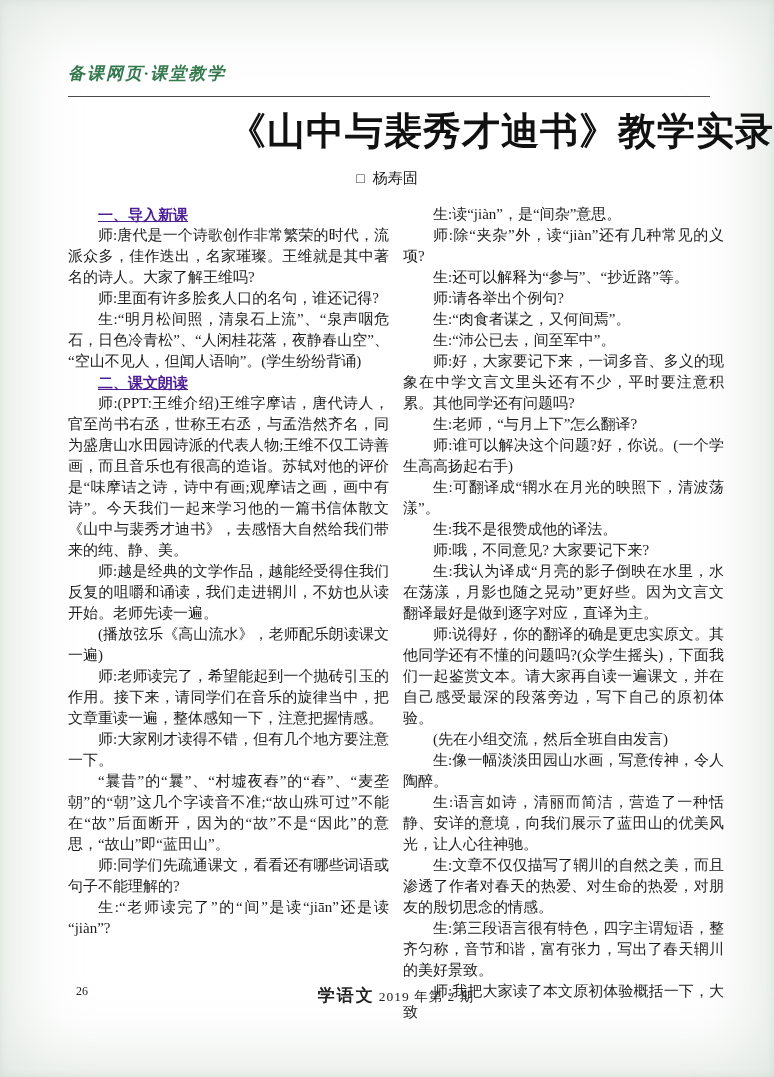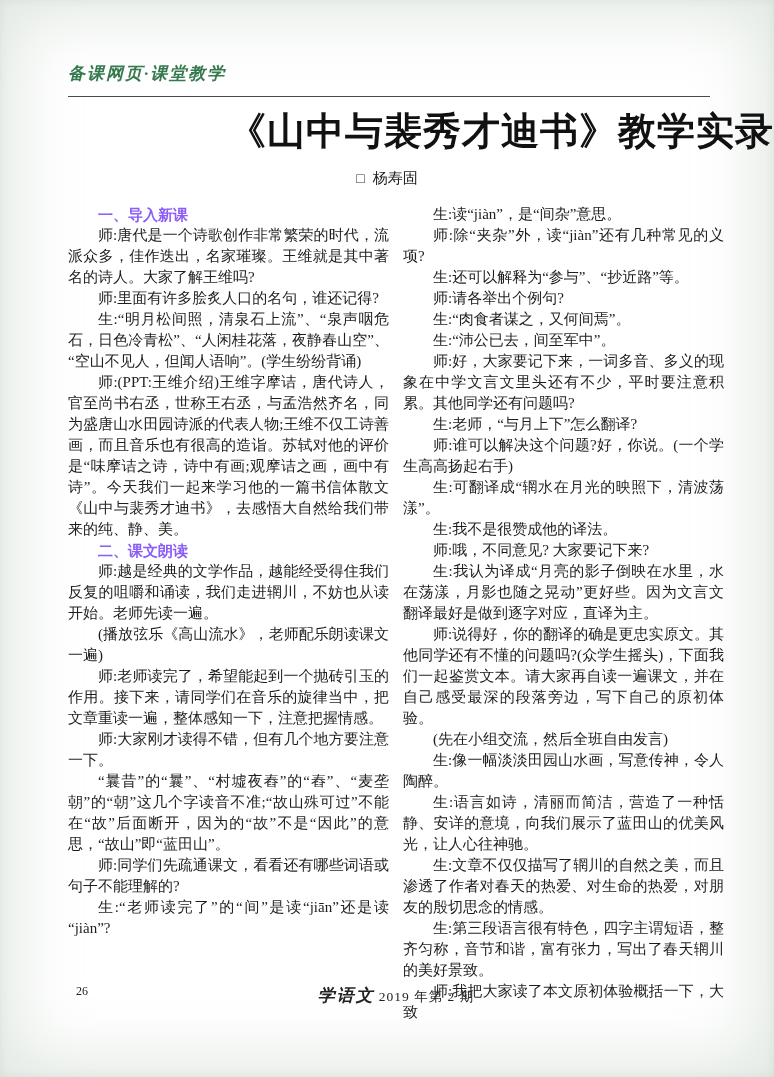--- a/index.html
+++ b/index.html
@@ -80,21 +80,22 @@
     margin: 0;
     font-size: 15px;
     line-height: 21px;
     text-align: justify;
     text-indent: 2em;
     color: #1d1d1d;
   }
   .para.heading {
     font-family: "Liberation Sans", "DejaVu Sans", sans-serif;
     font-weight: 700;
-    color: #8b5cf6;
+    color: #4c1d95;
+    text-decoration: underline;
   }
   
   .footer {
     position: absolute;
     top: 984px;
     left: 68px;
     right: 50px;
     height: 24px;
   }
   .page-number {
@@ -109,21 +110,20 @@
     left: 0;
     right: 0;
     top: 0;
     text-align: center;
     white-space: nowrap;
     color: #222;
   }
   .journal-name {
     font-family: "Liberation Serif", "DejaVu Serif", serif;
     font-weight: 700;
-    font-style: italic;
     font-size: 17px;
     letter-spacing: 2px;
   }
   .journal-issue {
     font-size: 13.5px;
     letter-spacing: 1px;
   }
 </style>
 </head>
 <body>
@@ -139,22 +139,22 @@
   <div class="author-line">
     <span class="author-box">□</span><span>杨寿固</span>
   </div>
 
   <div class="columns">
     <div class="col">
         <p class="para heading">一、导入新课</p>
         <p class="para">师:唐代是一个诗歌创作非常繁荣的时代，流派众多，佳作迭出，名家璀璨。王维就是其中著名的诗人。大家了解王维吗?</p>
         <p class="para">师:里面有许多脍炙人口的名句，谁还记得?</p>
         <p class="para">生:“明月松间照，清泉石上流”、“泉声咽危石，日色冷青松”、“人闲桂花落，夜静春山空”、“空山不见人，但闻人语响”。(学生纷纷背诵)</p>
+        <p class="para heading">二、课文朗读</p>
         <p class="para">师:(PPT:王维介绍)王维字摩诘，唐代诗人，官至尚书右丞，世称王右丞，与孟浩然齐名，同为盛唐山水田园诗派的代表人物;王维不仅工诗善画，而且音乐也有很高的造诣。苏轼对他的评价是“味摩诘之诗，诗中有画;观摩诘之画，画中有诗”。今天我们一起来学习他的一篇书信体散文《山中与裴秀才迪书》，去感悟大自然给我们带来的纯、静、美。</p>
-        <p class="para heading">二、课文朗读</p>
         <p class="para">师:越是经典的文学作品，越能经受得住我们反复的咀嚼和诵读，我们走进辋川，不妨也从读开始。老师先读一遍。</p>
         <p class="para">(播放弦乐《高山流水》，老师配乐朗读课文一遍)</p>
         <p class="para">师:老师读完了，希望能起到一个抛砖引玉的作用。接下来，请同学们在音乐的旋律当中，把文章重读一遍，整体感知一下，注意把握情感。</p>
         <p class="para">师:大家刚才读得不错，但有几个地方要注意一下。</p>
         <p class="para">“曩昔”的“曩”、“村墟夜舂”的“舂”、“麦垄朝”的“朝”这几个字读音不准;“故山殊可过”不能在“故”后面断开，因为的“故”不是“因此”的意思，“故山”即“蓝田山”。</p>
         <p class="para">师:同学们先疏通课文，看看还有哪些词语或句子不能理解的?</p>
         <p class="para">生:“老师读完了”的“间”是读“jiān”还是读“jiàn”?</p>
       </div>
     <div class="col">
         <p class="para">生:读“jiàn”，是“间杂”意思。</p>

